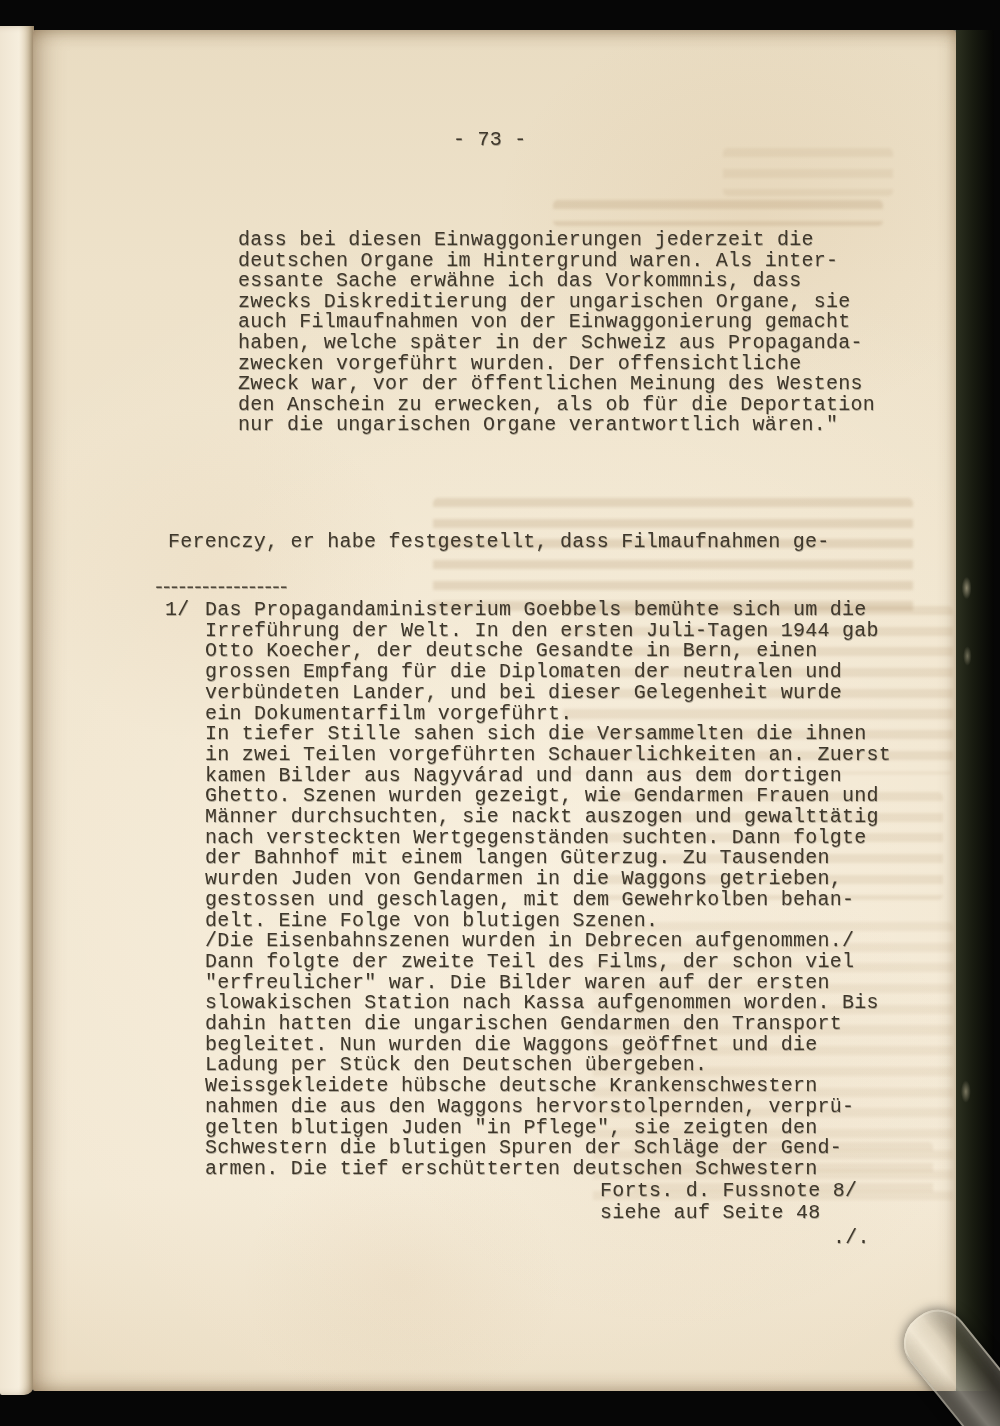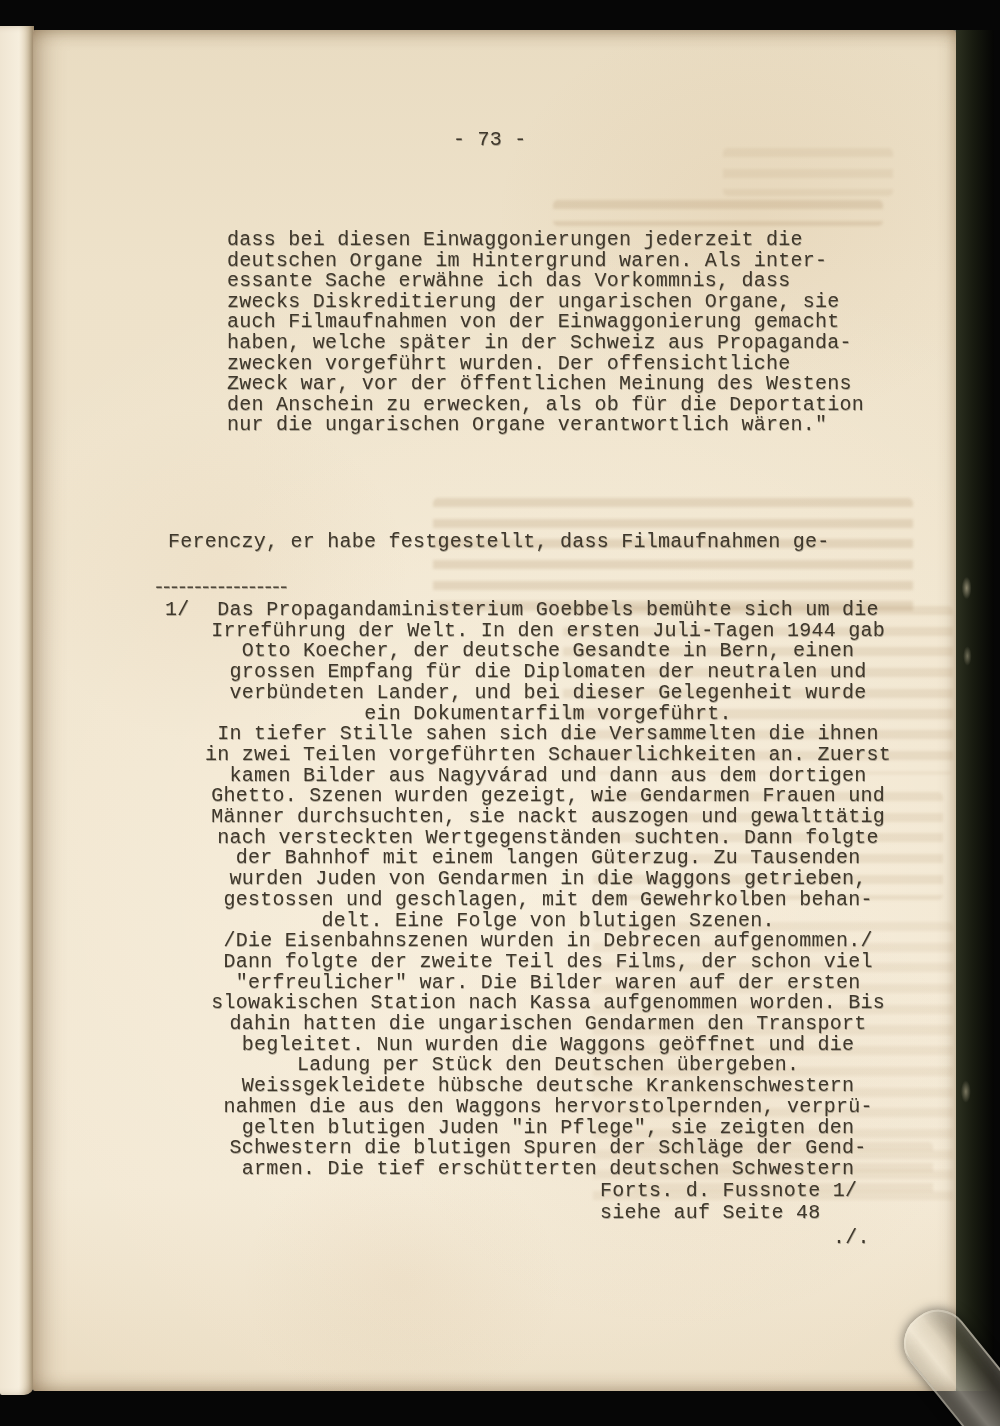--- a/index.html
+++ b/index.html
@@ -35,27 +35,27 @@
     content:"";position:absolute;inset:0;pointer-events:none;
     background:
       radial-gradient(40% 22% at 78% 14%, rgba(186,142,88,.10), transparent 70%),
       radial-gradient(30% 18% at 20% 40%, rgba(186,142,88,.07), transparent 70%),
       radial-gradient(45% 25% at 70% 78%, rgba(186,142,88,.08), transparent 70%),
       radial-gradient(25% 14% at 40% 92%, rgba(186,142,88,.07), transparent 70%);
   }
   .txt{font-size:20px;letter-spacing:.25px;white-space:pre;
        text-shadow:.4px .6px 0 rgba(61,54,43,.35);}
   .header{position:absolute;left:420px;top:98px;}
-  .quote{position:absolute;left:194px;top:200px;line-height:20.6px;}
+  .quote{position:absolute;left:205px;top:200px;line-height:20.6px;}
   .para{position:absolute;left:135px;top:428px;line-height:33.5px;}
   .sup{font-size:15px;vertical-align:6px;margin-left:14px;letter-spacing:0;}
   .fn-sep{position:absolute;left:120px;top:546px;letter-spacing:-4.2px;opacity:.9;}
   .footnote{position:absolute;left:132px;top:570px;display:flex;align-items:flex-start;}
   .fn-marker{width:40px;line-height:20.7px;}
-  .fn-lines{line-height:20.7px;text-align:center;}
+  .fn-lines{line-height:20.7px;}
   .fn-cont{position:absolute;left:567px;top:1150px;line-height:21.5px;}
   .endmark{position:absolute;left:800px;top:1196px;}
   .tline{white-space:pre;}
   
   .ghost{position:absolute;pointer-events:none;border-radius:5px;
     background:repeating-linear-gradient(180deg,
       rgba(158,124,82,.34) 0px, rgba(158,124,82,.34) 9px,
       rgba(158,124,82,0) 9px, rgba(158,124,82,0) 20.7px);
     filter:blur(1.7px);
   }
@@ -112,21 +112,21 @@
       <div class="tline">Ferenczy, er habe festgestellt, dass Filmaufnahmen ge-</div>
     </div>
 
     <div class="fn-sep txt">-----------------</div>
 
     <div class="footnote txt">
       <div class="fn-marker">1/</div>
       <div class="fn-lines"><div class="tline">Das Propagandaministerium Goebbels bemühte sich um die</div><div class="tline">Irreführung der Welt. In den ersten Juli-Tagen 1944 gab</div><div class="tline">Otto Koecher, der deutsche Gesandte in Bern, einen</div><div class="tline">grossen Empfang für die Diplomaten der neutralen und</div><div class="tline">verbündeten Lander, und bei dieser Gelegenheit wurde</div><div class="tline">ein Dokumentarfilm vorgeführt.</div><div class="tline">In tiefer Stille sahen sich die Versammelten die ihnen</div><div class="tline">in zwei Teilen vorgeführten Schauerlichkeiten an. Zuerst</div><div class="tline">kamen Bilder aus Nagyvárad und dann aus dem dortigen</div><div class="tline">Ghetto. Szenen wurden gezeigt, wie Gendarmen Frauen und</div><div class="tline">Männer durchsuchten, sie nackt auszogen und gewalttätig</div><div class="tline">nach versteckten Wertgegenständen suchten. Dann folgte</div><div class="tline">der Bahnhof mit einem langen Güterzug. Zu Tausenden</div><div class="tline">wurden Juden von Gendarmen in die Waggons getrieben,</div><div class="tline">gestossen und geschlagen, mit dem Gewehrkolben behan-</div><div class="tline">delt. Eine Folge von blutigen Szenen.</div><div class="tline">/Die Eisenbahnszenen wurden in Debrecen aufgenommen./</div><div class="tline">Dann folgte der zweite Teil des Films, der schon viel</div><div class="tline">"erfreulicher" war. Die Bilder waren auf der ersten</div><div class="tline">slowakischen Station nach Kassa aufgenommen worden. Bis</div><div class="tline">dahin hatten die ungarischen Gendarmen den Transport</div><div class="tline">begleitet. Nun wurden die Waggons geöffnet und die</div><div class="tline">Ladung per Stück den Deutschen übergeben.</div><div class="tline">Weissgekleidete hübsche deutsche Krankenschwestern</div><div class="tline">nahmen die aus den Waggons hervorstolpernden, verprü-</div><div class="tline">gelten blutigen Juden "in Pflege", sie zeigten den</div><div class="tline">Schwestern die blutigen Spuren der Schläge der Gend-</div><div class="tline">armen. Die tief erschütterten deutschen Schwestern</div></div>
     </div>
 
-    <div class="fn-cont txt"><div class="tline">Forts. d. Fussnote 1/</div><div class="tline">siehe auf Seite 48</div></div>
+    <div class="fn-cont txt"><div class="tline">Forts. d. Fussnote 8/</div><div class="tline">siehe auf Seite 48</div></div>
 
     <div class="endmark txt">./.</div>
   </div>
 
   <div class="book-edge"></div>
 
   <div class="weight"></div>
 
 </div>
 

